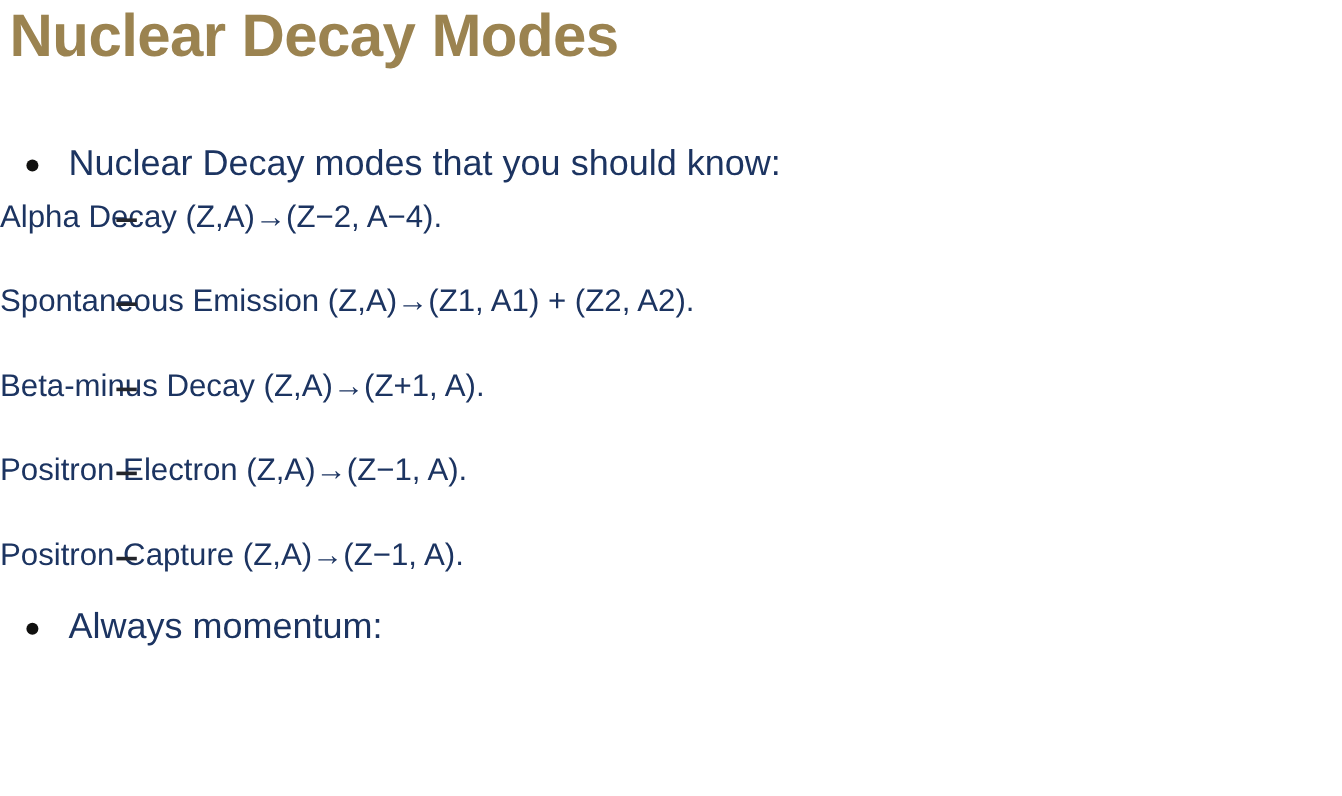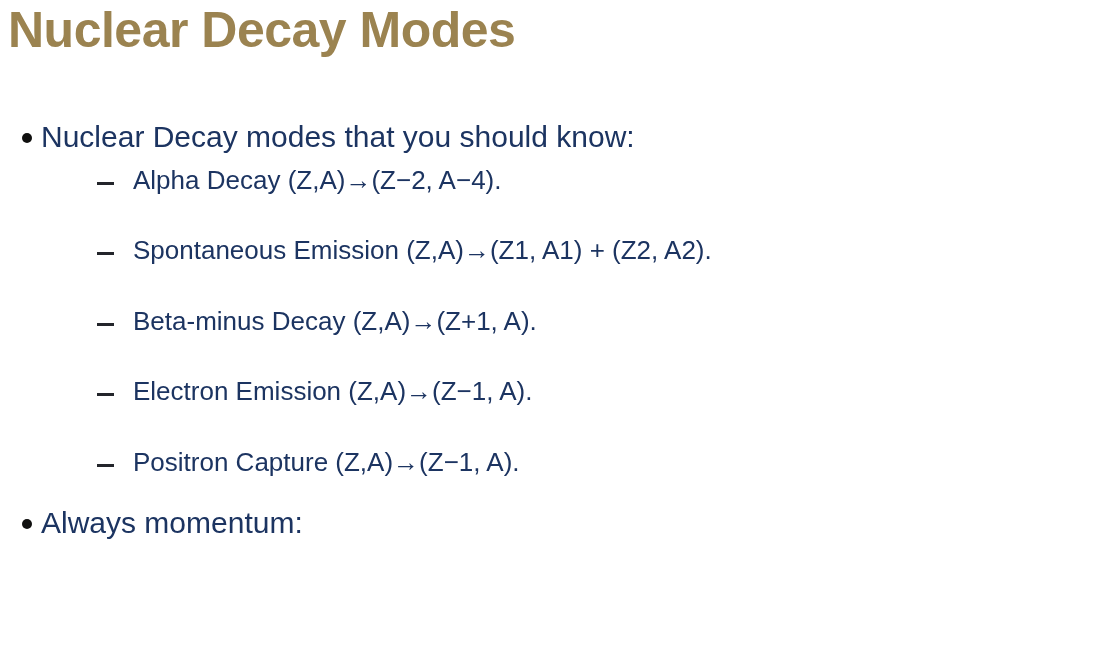--- a/index.html
+++ b/index.html
@@ -37,21 +37,21 @@
     position: absolute;
     left: 0;
     top: 120px;
     width: 1118px;
   }
 
   
   .l1-row {
     position: relative;
     display: block;
-    padding-left: 41px;
+    padding-left: 57px;
     color: #1c3461;
     font-size: 30px;
     line-height: 1.12;
   }
   .l1-row .bullet-dot {
     position: absolute;
     left: 22px;
     top: 13px;
     width: 10px;
     height: 10px;
@@ -61,21 +61,20 @@
   .l1-text {
     display: inline-block;
     color: #1c3461;
     font-size: 30px;
   }
 
   
   .l2-row {
     position: relative;
     display: block;
-    padding-left: 133px;
     color: #1c3461;
     font-size: 26px;
     line-height: 1.14;
   }
   .l2-row .bullet-dash {
     position: absolute;
     left: 97px;
     top: 16px;
     width: 17px;
     height: 3px;
@@ -124,21 +123,21 @@
     <div class="sp-l2"></div>
 
     <div class="l2-row">
       <span class="bullet-dash"></span>
       <span class="l2-text">Beta-minus Decay (Z,A)→(Z+1, A).</span>
     </div>
     <div class="sp-l2"></div>
 
     <div class="l2-row">
       <span class="bullet-dash"></span>
-      <span class="l2-text">Electron Emission (Z,A)→(Z−1, A).</span>
+      <span class="l2-text">Positron Electron (Z,A)→(Z−1, A).</span>
     </div>
     <div class="sp-l2"></div>
 
     <div class="l2-row">
       <span class="bullet-dash"></span>
       <span class="l2-text">Positron Capture (Z,A)→(Z−1, A).</span>
     </div>
     <div class="sp-before-l1b"></div>
 
     <div class="l1-row">

